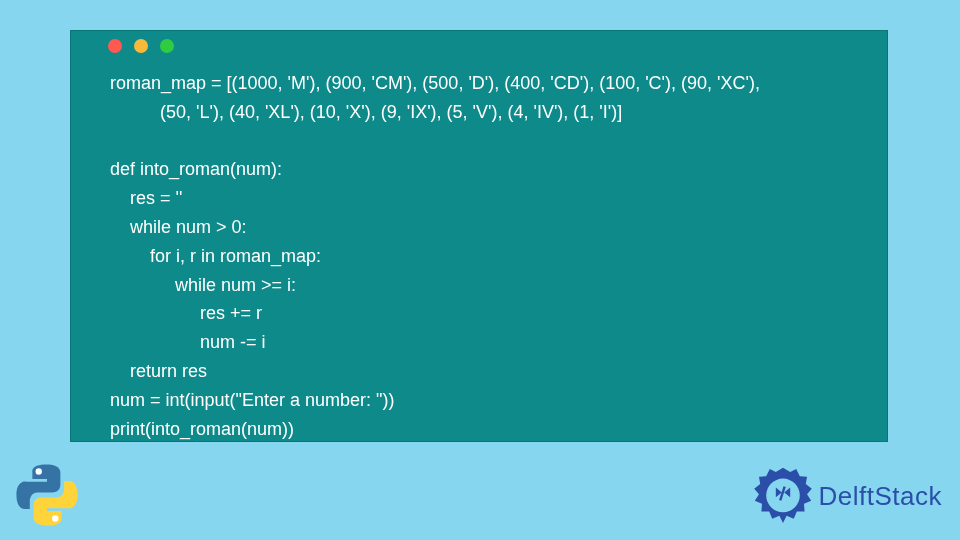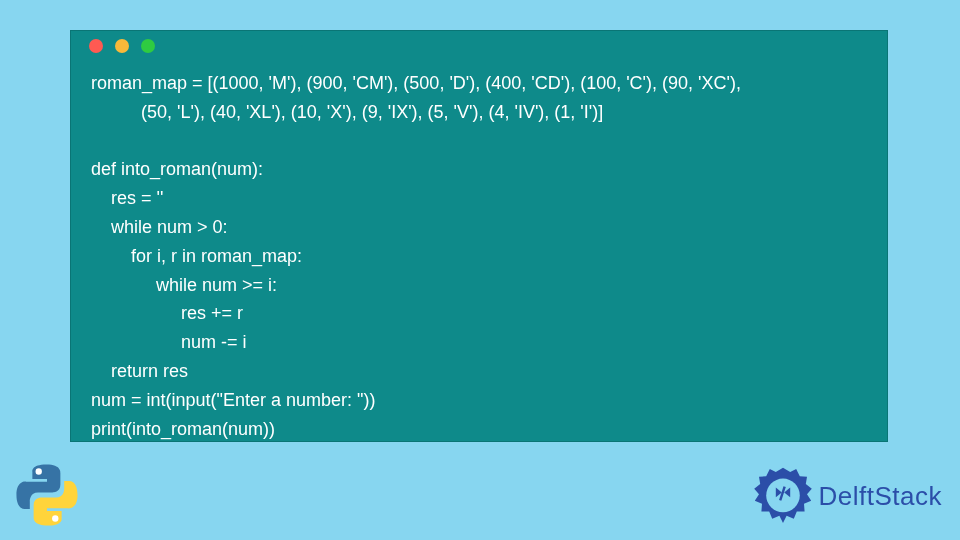--- a/index.html
+++ b/index.html
@@ -16,20 +16,21 @@
       overflow: hidden;
     }
     .code-window {
       position: absolute;
       left: 70px;
       top: 30px;
       width: 818px;
       height: 412px;
       background: #0e8a8a;
       border: 1px solid #0a7575;
+      padding-left: 19px;
     }
     .titlebar {
       height: 30px;
       display: flex;
       align-items: center;
       padding-left: 18px;
       gap: 12px;
     }
     .dot {
       width: 14px;

